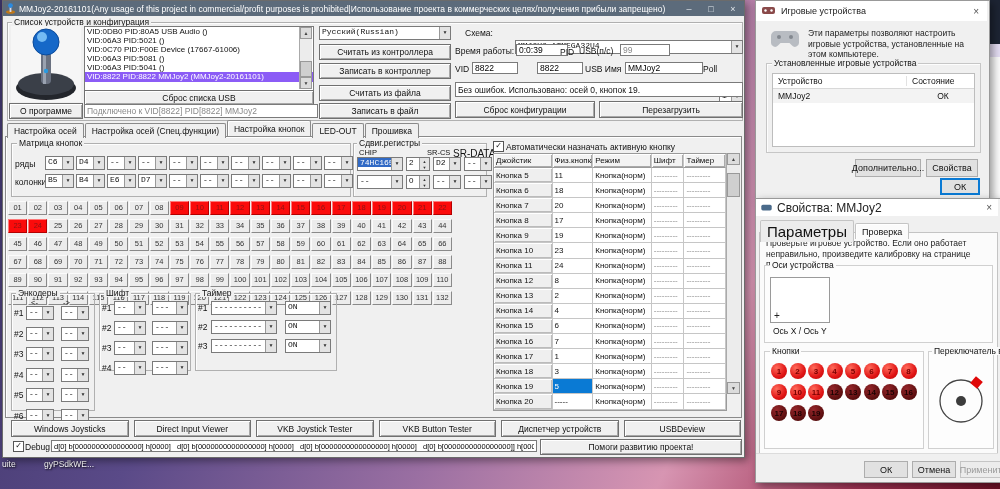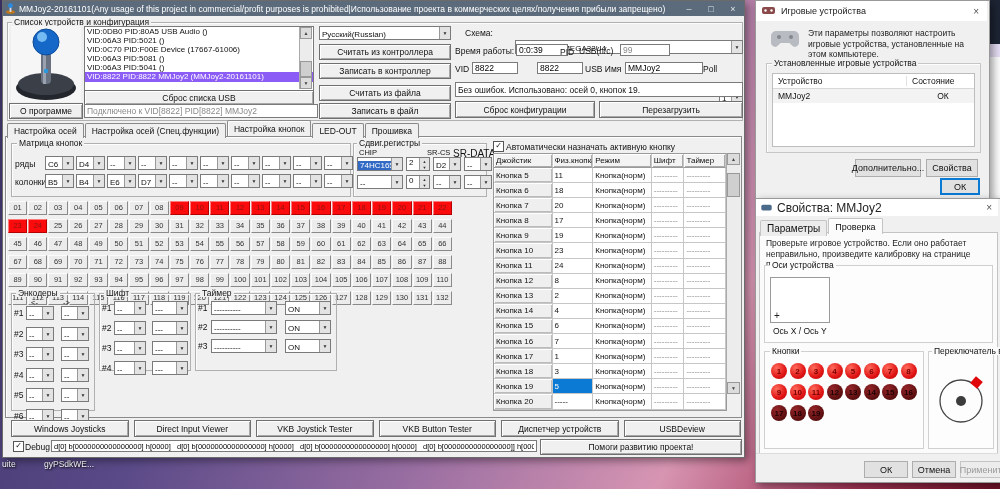--- a/index.html
+++ b/index.html
@@ -10,21 +10,21 @@
   .win{position:absolute;background:#f0f0f0;border:1px solid #6b6b6b;box-shadow:3px 3px 8px rgba(0,0,0,.4);}
   .titlebar{position:absolute;left:0;top:0;right:0;height:15px;background:#5c6b7b;display:flex;align-items:center;color:#fff;}
   .titlebar .title{flex:1;font-size:8.5px;white-space:nowrap;overflow:hidden;padding-left:3px;}
   .tb-btn{width:22px;text-align:center;font-size:9px;color:#dfe5ea;cursor:default;}
   .groupbox{position:absolute;border:1px solid #b0b0b0;box-shadow:inset 1px 1px 0 #fdfdfd;}
   .grouplabel{position:absolute;background:#f0f0f0;padding:0 2px;line-height:8px;font-size:8.5px;white-space:nowrap;}
   .btn3d{position:absolute;background:#f0f0f0;border:1px solid #707070;box-shadow:inset 1px 1px 0 #fff,inset -1px -1px 0 #a8a8a8;
     display:flex;align-items:center;justify-content:center;font-size:8.5px;white-space:nowrap;cursor:default;}
   .sunken{position:absolute;background:#fff;border:1px solid #7a7a7a;display:flex;align-items:center;padding:0 2px;font-size:8.5px;white-space:nowrap;overflow:hidden;}
   input.field{position:absolute;background:#fff;border:1px solid #7a7a7a;font-family:"Liberation Sans",sans-serif;font-size:8.5px;padding:0 2px;margin:0;}
-  .combo{position:relative;background:#fff;border:1px solid #7a7a7a;height:12px;display:flex;align-items:flex-end;}
+  .combo{position:relative;background:#fff;border:1px solid #7a7a7a;height:12px;display:flex;align-items:flex-start;font-family:Liberation Mono, monospace;}
   .combo .cval{flex:1;padding:0 2px;font-size:8px;white-space:nowrap;overflow:hidden;}
   .combo .cval.sel{background:#316ac5;color:#fff;}
   .combo .dd{width:10px;align-self:stretch;background:#e3e3e3;border-left:1px solid #999;
     display:flex;align-items:center;justify-content:center;font-size:5px;color:#333;}
   .spinner{position:relative;background:#fff;border:1px solid #7a7a7a;height:12px;display:flex;}
   .spinner .sval{flex:1;padding:0 2px;font-size:8px;}
   .spinner .sbtns{width:9px;display:flex;flex-direction:column;background:#e3e3e3;border-left:1px solid #999;font-size:4px;color:#333;}
   .spinner .sbtns span{flex:1;display:flex;align-items:center;justify-content:center;}
   .list-item{height:9.1px;line-height:9.1px;font-size:8px;white-space:nowrap;overflow:hidden;padding-left:2px;}
   .list-item.selected{background:#8b5cf6;color:#fff;}
@@ -764,21 +764,21 @@
   </div>
 
   <div class="win" style="left:755px;top:198px;width:244px;height:283px;background:#f0f0f0;border-color:#999;">
     <div class="abs" style="left:0;top:0;width:242px;height:17px;background:#fff;display:flex;align-items:center;">
       <svg width="11" height="8" style="margin-left:5px;" viewBox="0 0 13 10">
         <path d="M2 1 h9 a2 2 0 0 1 2 2 v3 a2 2 0 0 1 -2 2 h-9 a2 2 0 0 1 -2 -2 v-3 a2 2 0 0 1 2 -2z" fill="#4a6a8a"></path>
       </svg>
       <span style="margin-left:5px;font-size:12px;color:#222;">Свойства: MMJoy2</span>
       <span style="margin-left:auto;margin-right:6px;color:#555;font-size:10px;">×</span>
     </div>
-    <div class="abs" style="left:4px;top:19px;z-index:3;" id="props-tabs"><span class="tab" style="background: rgb(236, 236, 236); border-color: rgb(196, 196, 196); font-size: 10px;">Параметры</span><span class="tab active" style="background: rgb(251, 251, 251); border-color: rgb(196, 196, 196); font-size: 9px;">Проверка</span></div>
+    <div class="abs" style="left:4px;top:19px;z-index:3;" id="props-tabs"><span class="tab" style="background: rgb(236, 236, 236); border-color: rgb(196, 196, 196); font-size: 15px;">Параметры</span><span class="tab active" style="background: rgb(251, 251, 251); border-color: rgb(196, 196, 196); font-size: 9px;">Проверка</span></div>
     <div class="abs" style="left:3px;top:33px;width:237px;height:221px;background:#fbfbfb;border:1px solid #c4c4c4;"></div>
     <div class="abs" style="left:10px;top:39px;width:224px;font-size:8.5px;line-height:10.5px;color:#222;">Проверьте игровое устройство. Если оно работает неправильно, произведите калибровку на странице параметров.</div>
 
     <div class="groupbox" style="left:8px;top:66px;width:227px;height:76px;border-color:#d0d0d0;background:#fdfdfd;"></div>
     <span class="grouplabel" style="left:14px;top:62px;background:#fbfbfb;">Оси устройства</span>
     <div class="abs" style="left:14px;top:78px;width:58px;height:44px;background:#fff;border:1px solid #9a9a9a;">
       <span class="abs" style="left:3px;bottom:1px;font-size:10px;color:#222;">+</span>
     </div>
     <span class="abs" style="left:17px;top:127px;">Ось X / Ось Y</span>
 

